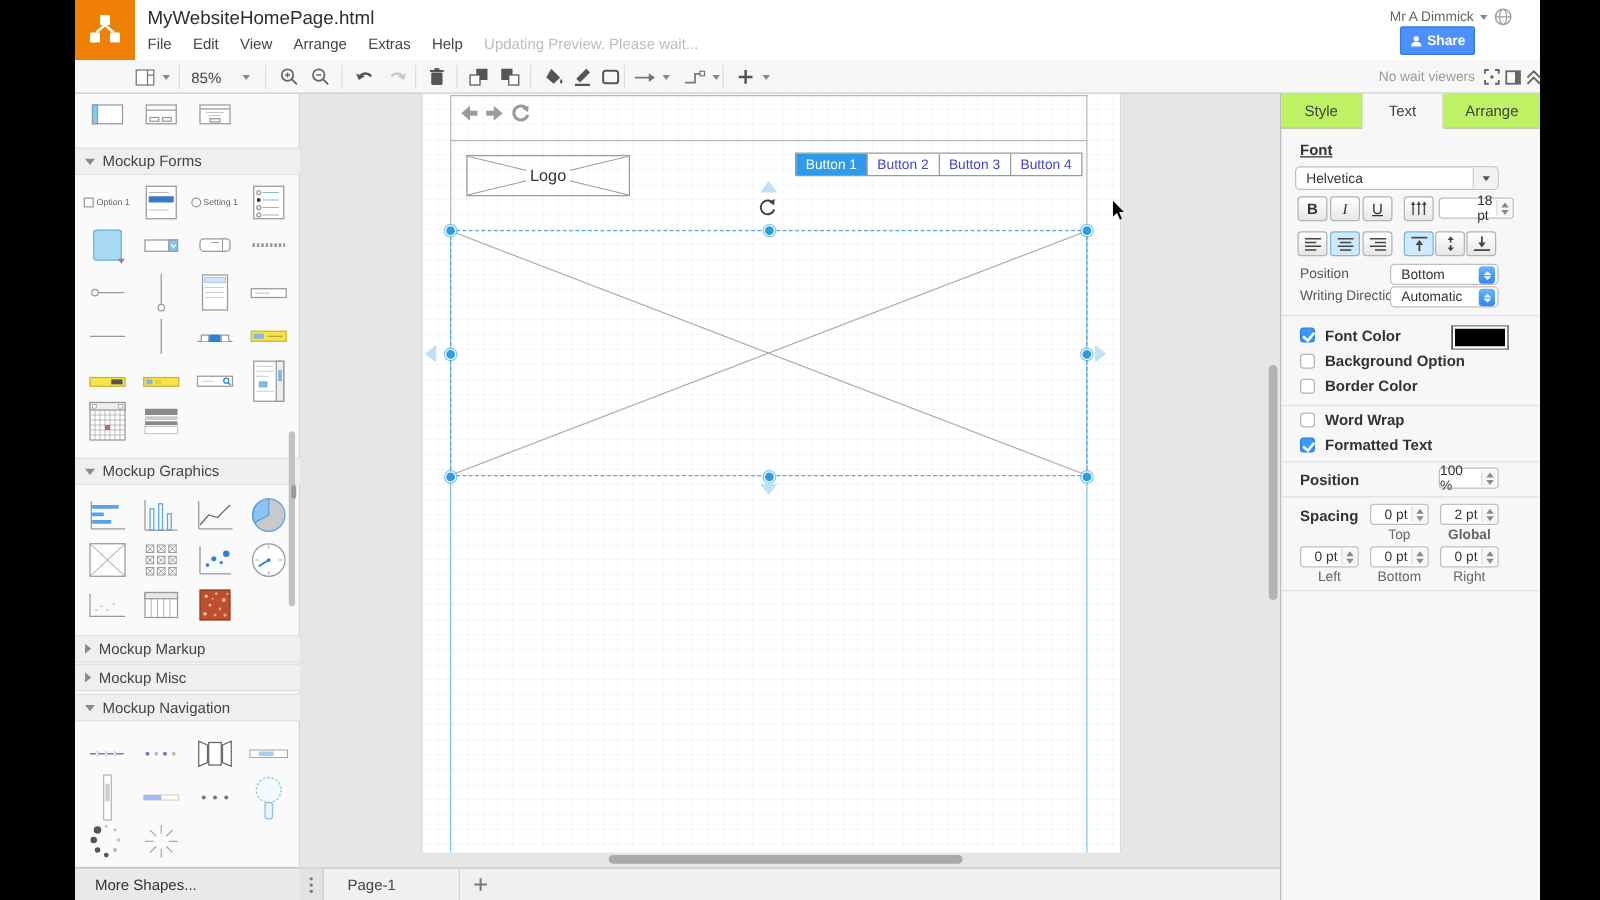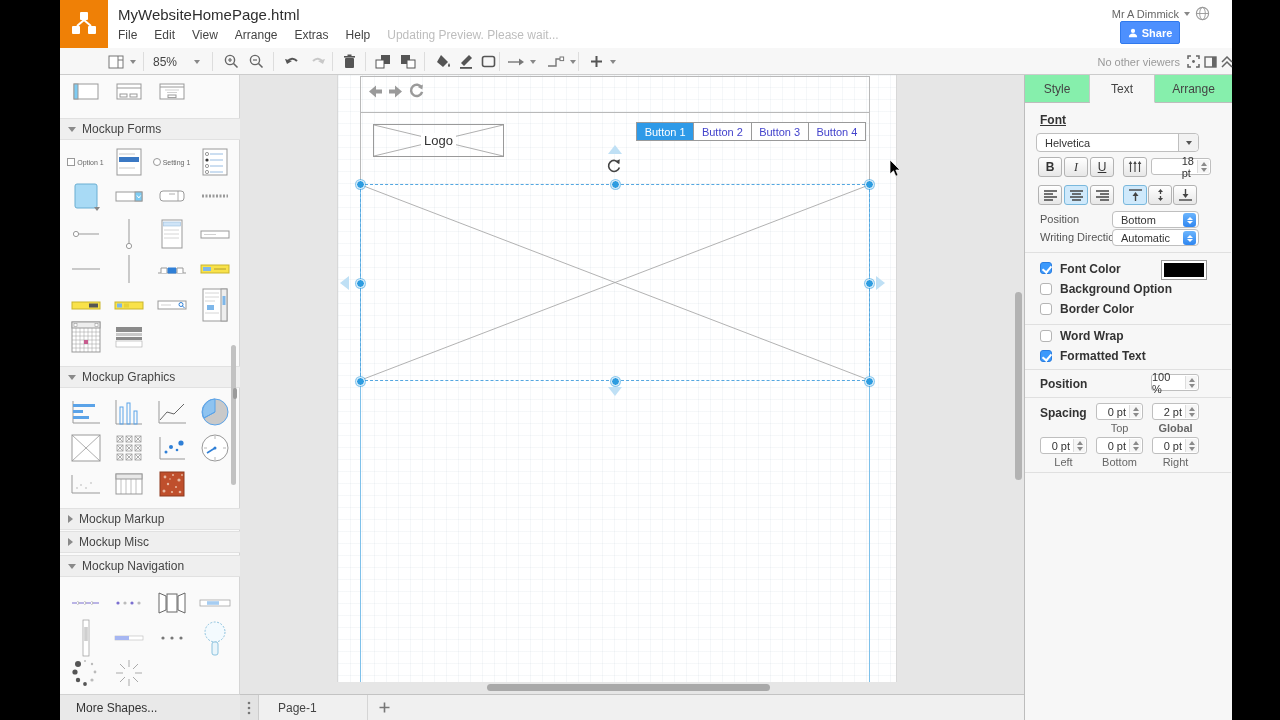--- a/index.html
+++ b/index.html
@@ -58,21 +58,21 @@
   .vscrollbar{left:1015px;top:292px;width:7px;height:188px;background:#b3b3b3;border-radius:4px;}
   
   .footer{left:240px;top:694px;width:992px;height:26px;background:#f0f0f0;border-top:1px solid #c3c3c3;box-sizing:border-box;}
   .dotcell{left:240px;top:695px;width:18px;height:25px;background:#e3e3e3;border-right:1px solid #ccc;display:flex;align-items:center;justify-content:center;}
   .pagetab{left:258px;top:695px;width:110px;height:25px;display:flex;align-items:center;padding-left:20px;box-sizing:border-box;
            font-size:12px;color:#444;border-right:1px solid #d5d5d5;}
   .addpage{left:372px;top:695px;width:24px;height:25px;display:flex;align-items:center;justify-content:center;color:#777;font-size:15px;}
   
   .panel{left:1024px;top:75px;width:208px;height:645px;background:#f7f7f7;border-left:1px solid #bdbdbd;box-sizing:border-box;}
   .ptab{top:75px;height:28px;display:flex;align-items:center;justify-content:center;font-size:12px;color:#444;
-        background:#86efac;border-bottom:1px solid #bdbdbd;border-right:1px solid #c8c8c8;box-sizing:border-box;}
+        background:#bef264;border-bottom:1px solid #bdbdbd;border-right:1px solid #c8c8c8;box-sizing:border-box;}
   .ptab.active{background:#f7f7f7;border-bottom:1px solid transparent;}
   .plabel{font-size:12px;font-weight:bold;color:#333;}
   .plabel2{font-size:11px;color:#555;}
   .psel{background:#fff;border:1px solid #bfbfbf;border-radius:4px;font-size:11px;color:#333;
         display:flex;align-items:center;padding-left:8px;box-sizing:border-box;position:absolute;}
   .mstep{position:absolute;right:2px;top:1px;width:13px;height:14px;border-radius:3px;
          background:linear-gradient(#6cb5fd,#2f86f0);display:flex;flex-direction:column;align-items:center;justify-content:center;gap:1px;}
   .wtu{width:0;height:0;border-left:3px solid transparent;border-right:3px solid transparent;border-bottom:3.5px solid #fff;}
   .wtd{width:0;height:0;border-left:3px solid transparent;border-right:3px solid transparent;border-top:3.5px solid #fff;}
   .pbtn{position:absolute;width:24px;height:20px;border:1px solid #b3b3b3;border-radius:3px;
@@ -235,21 +235,21 @@
     </div>
   <div class="abs tsep" style="left:578px;"></div>
   <div class="abs tico" style="left:588px;width:16px;font-size:17px;color:#555;">
     <svg width="13" height="13" viewBox="0 0 13 13">
         <path d="M6.5 1 v11 M1 6.5 h11" stroke="#555" stroke-width="2"></path>
       </svg>
   </div>
   <div class="abs tico" style="left:608px;width:10px;">
       <span class="caret"></span>
     </div>
-  <div class="abs tico viewers" style="left:1095px;width:85px;justify-content:flex-end;">No other viewers</div>
+  <div class="abs tico viewers" style="left:1095px;width:85px;justify-content:flex-end;">No wait viewers</div>
   <div class="abs tico" style="left:1186px;width:15px;">
     <svg width="13" height="13" viewBox="0 0 13 13">
         <path d="M1 4 V1 h3 M9 1 h3 v3 M12 9 v3 h-3 M4 12 H1 V9" fill="none" stroke="#666" stroke-width="1.5"></path>
         <circle cx="6.5" cy="6.5" r="1.4" fill="#666"></circle>
       </svg>
   </div>
   <div class="abs tico" style="left:1203px;width:15px;">
     <svg width="13" height="12" viewBox="0 0 13 12">
         <rect x="1" y="1" width="11" height="10" fill="none" stroke="#666" stroke-width="1.4"></rect>
         <rect x="8" y="1" width="4" height="10" fill="#666"></rect>

